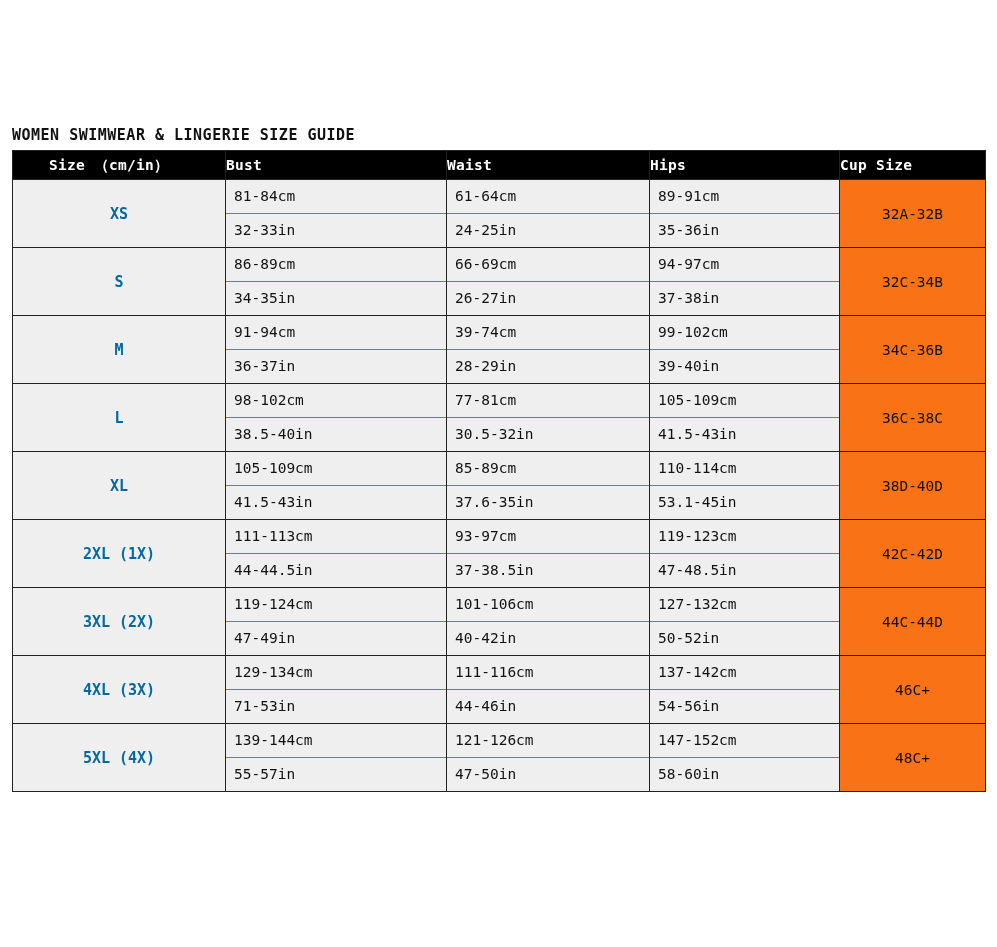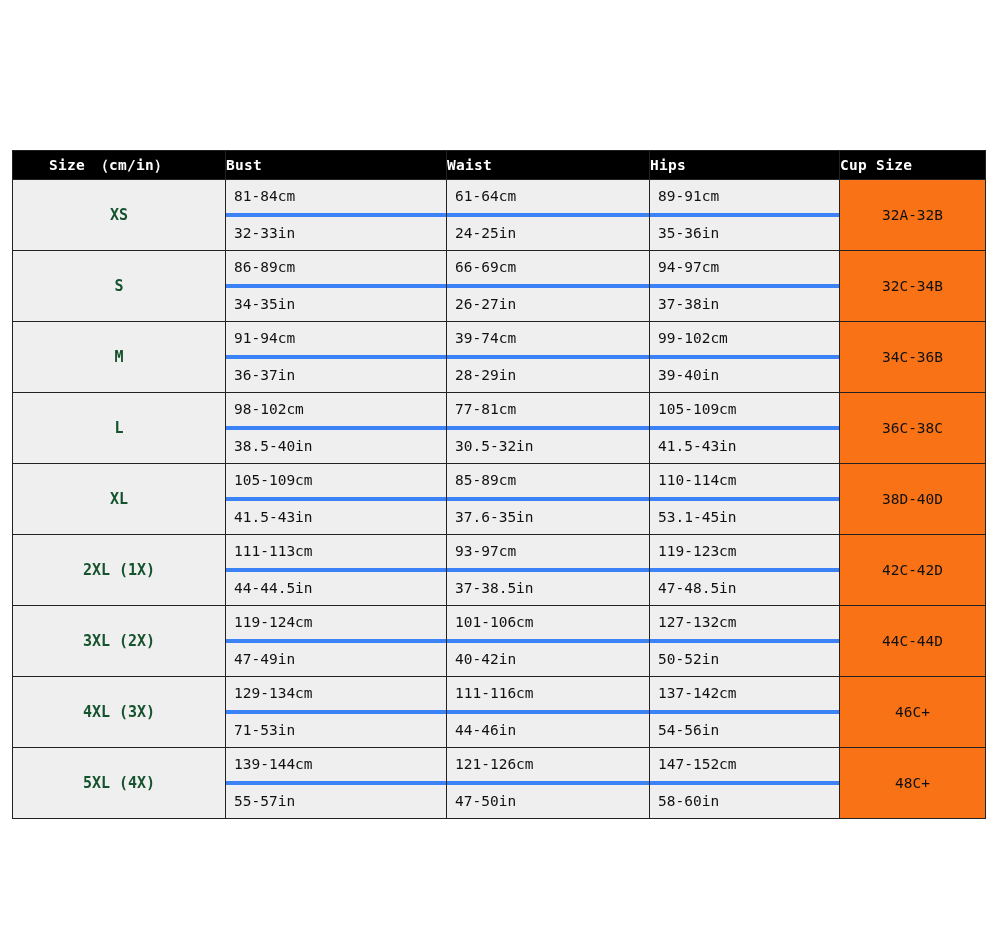--- a/index.html
+++ b/index.html
@@ -66,21 +66,21 @@
     border-color: #000000;
   }
   thead th.th-size {
     padding-left: 36px;
   }
   td.size-cell {
     background: #efefef;
     text-align: center;
     font-weight: bold;
     font-size: 15px;
-    color: #14532d;
+    color: #0369a1;
   }
   td.cup-cell {
     background: #f97316;
     text-align: center;
     font-size: 14.5px;
     color: #111111;
   }
   td.meas-cell {
     background: #efefef;
     padding: 0;
@@ -92,29 +92,30 @@
   }
   .meas-stack .line {
     height: 33px;
     line-height: 33px;
     padding-left: 8px;
     color: #111111;
     font-size: 14.5px;
     white-space: nowrap;
   }
   .meas-stack .line.top {
-    border-bottom: 4px solid #3b82f6;
+    border-bottom: 1px solid #3b82f6;
   }
   tr.row-body { height: 66px; }
 </style>
 </head>
 <body>
 
 <div class="page">
 
+  <div class="guide-title">WOMEN SWIMWEAR &amp; LINGERIE SIZE GUIDE</div>
 
   <table class="size-table">
     <colgroup>
       <col class="c-size">
         <col class="c-bust">
         <col class="c-waist">
         <col class="c-hips">
         <col class="c-cup">
     </colgroup>
     <thead>

